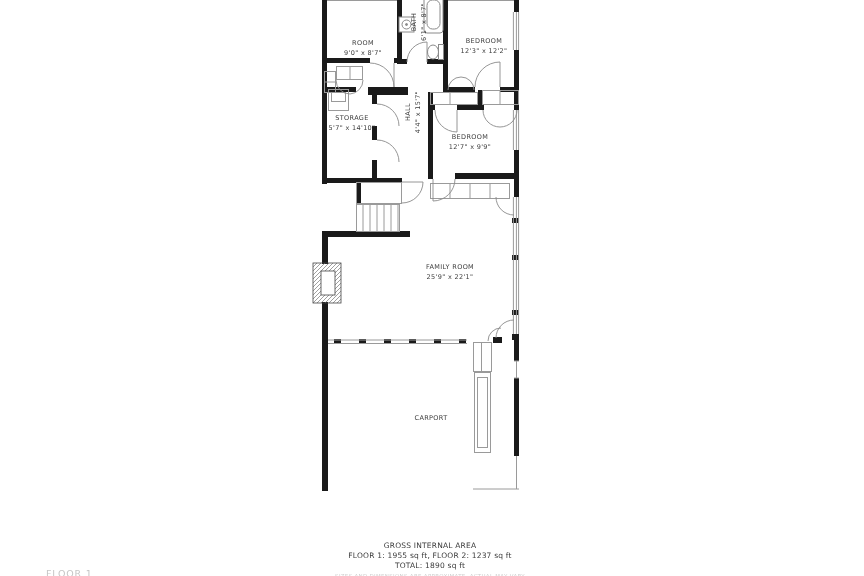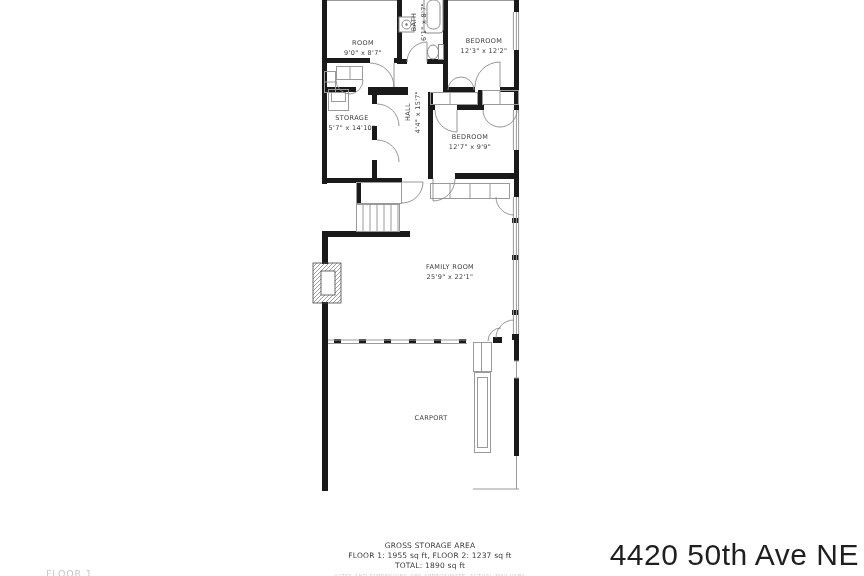--- a/index.html
+++ b/index.html
@@ -194,23 +194,22 @@
   </div>
   <div class="room-label" style="left:430px;top:272px;margin-left:20px;">
     <span class="room-name">FAMILY ROOM</span>
     <span class="room-dims">25'9" x 22'1"</span>
   </div>
   <div class="room-label" style="left:385px;top:418px;margin-left:46px;">
     <span class="room-name">CARPORT</span>
   </div>
 
   <div class="footer">
-    <div>GROSS STORAGE AREA</div>
+    <div>GROSS INTERNAL AREA</div>
     <div>FLOOR 1: 1955 sq ft, FLOOR 2: 1237 sq ft</div>
     <div>TOTAL: 1890 sq ft</div>
     <div class="disclaimer">SIZES AND DIMENSIONS ARE APPROXIMATE, ACTUAL MAY VARY</div>
   </div>
 
   <div class="floor-label">FLOOR 1</div>
 
-  <div class="title">4420 50th Ave NE</div>
 
 </div>
 
 </body></html>

